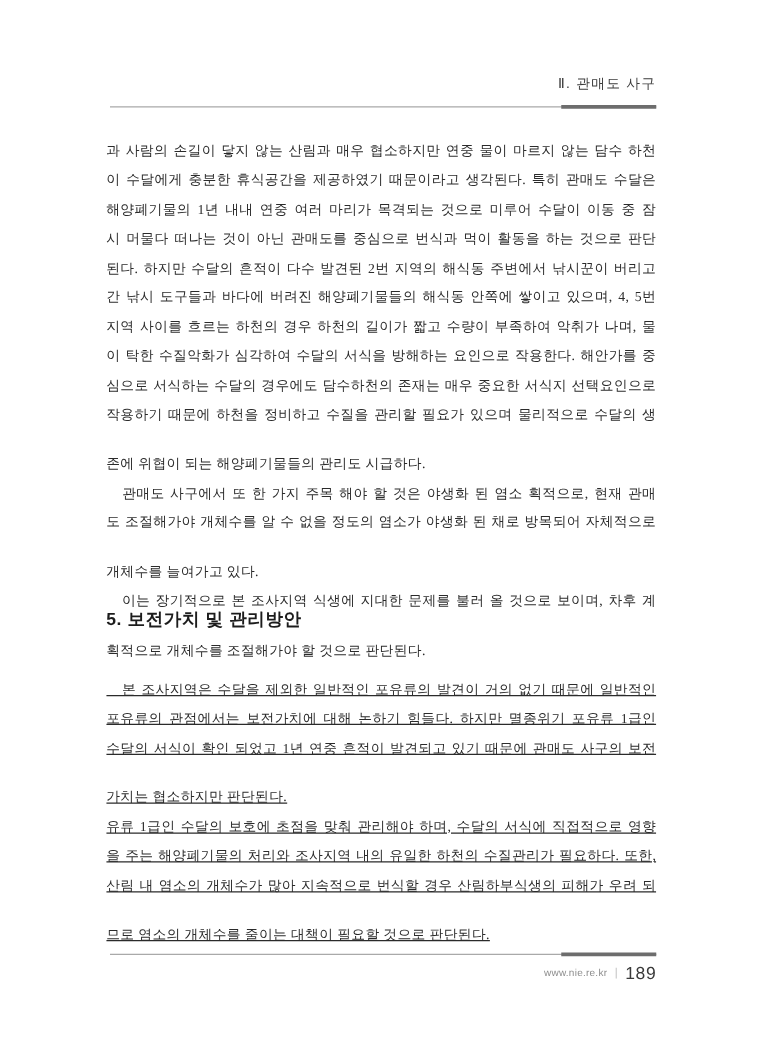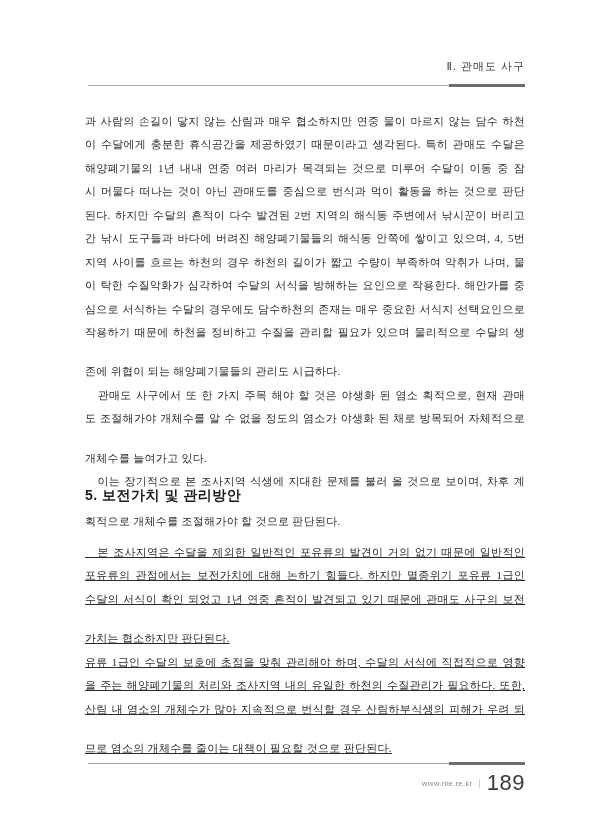--- a/index.html
+++ b/index.html
@@ -84,21 +84,21 @@
   .footer .site {
     font-size: 8px;
     color: #8d8d8d;
     letter-spacing: 0.2px;
   }
   .footer .sep {
     font-size: 9px;
     color: #c0c0c0;
   }
   .footer .page-num {
-    font-size: 22px;
+    font-size: 14px;
     font-weight: 400;
     color: #3a3a3a;
     letter-spacing: 0.5px;
   }
 </style>
 </head>
 <body>
 
 <div class="header-title">Ⅱ. 관매도 사구</div>
 

